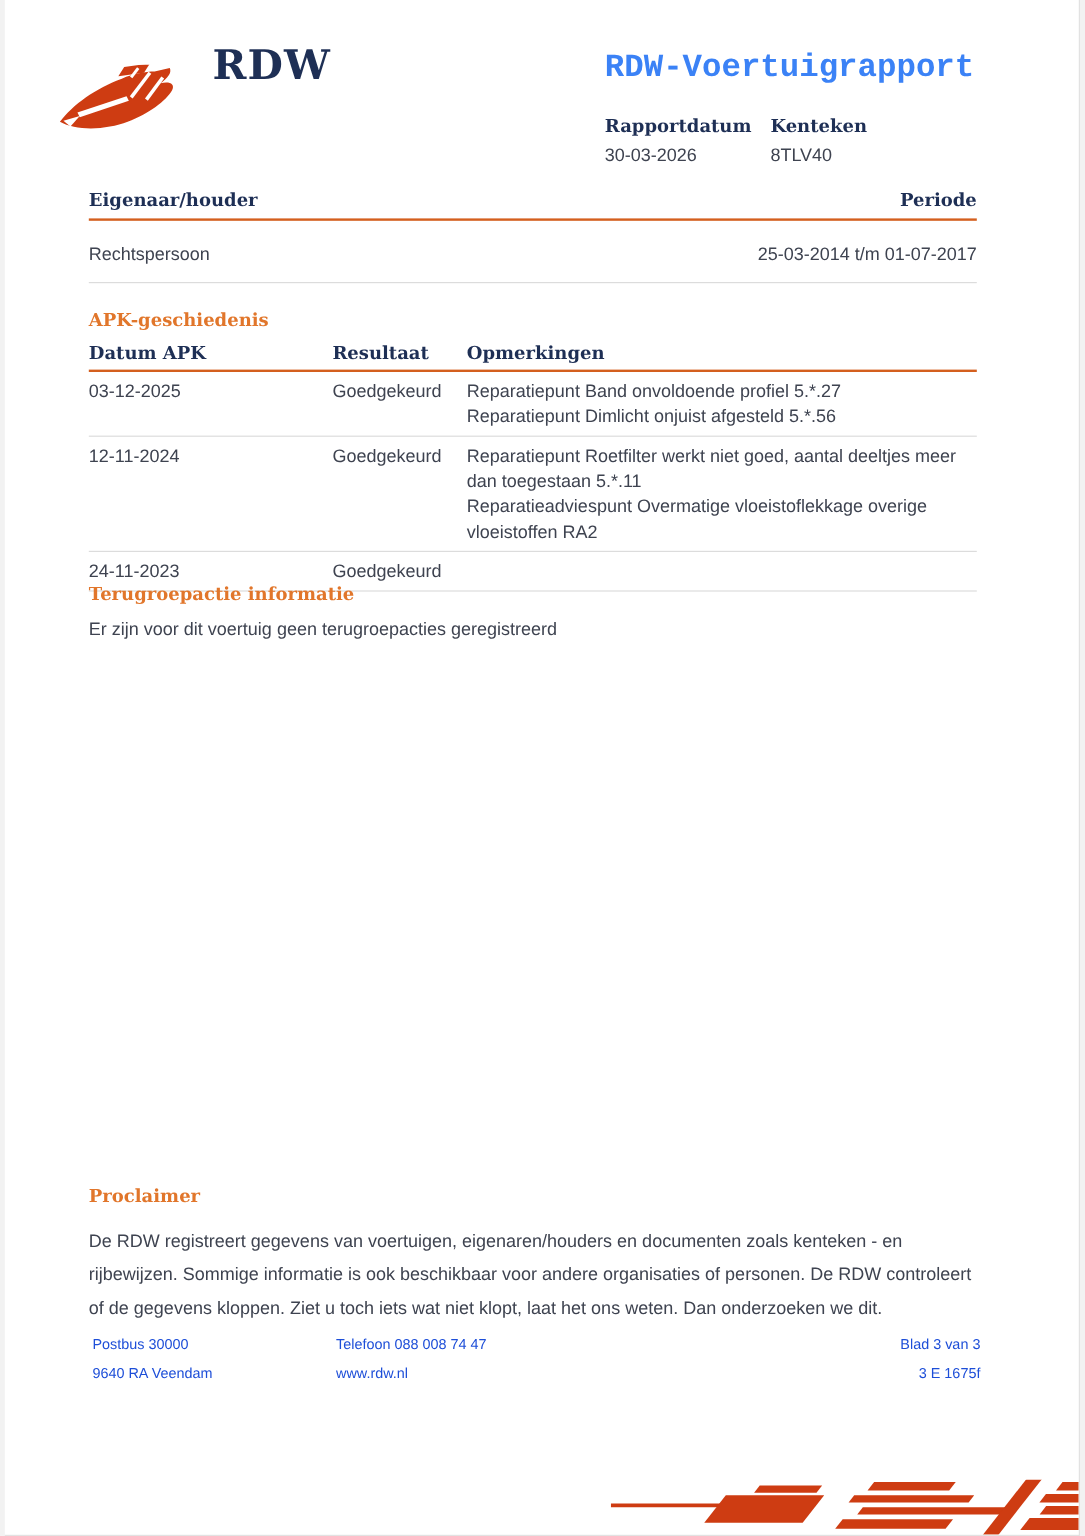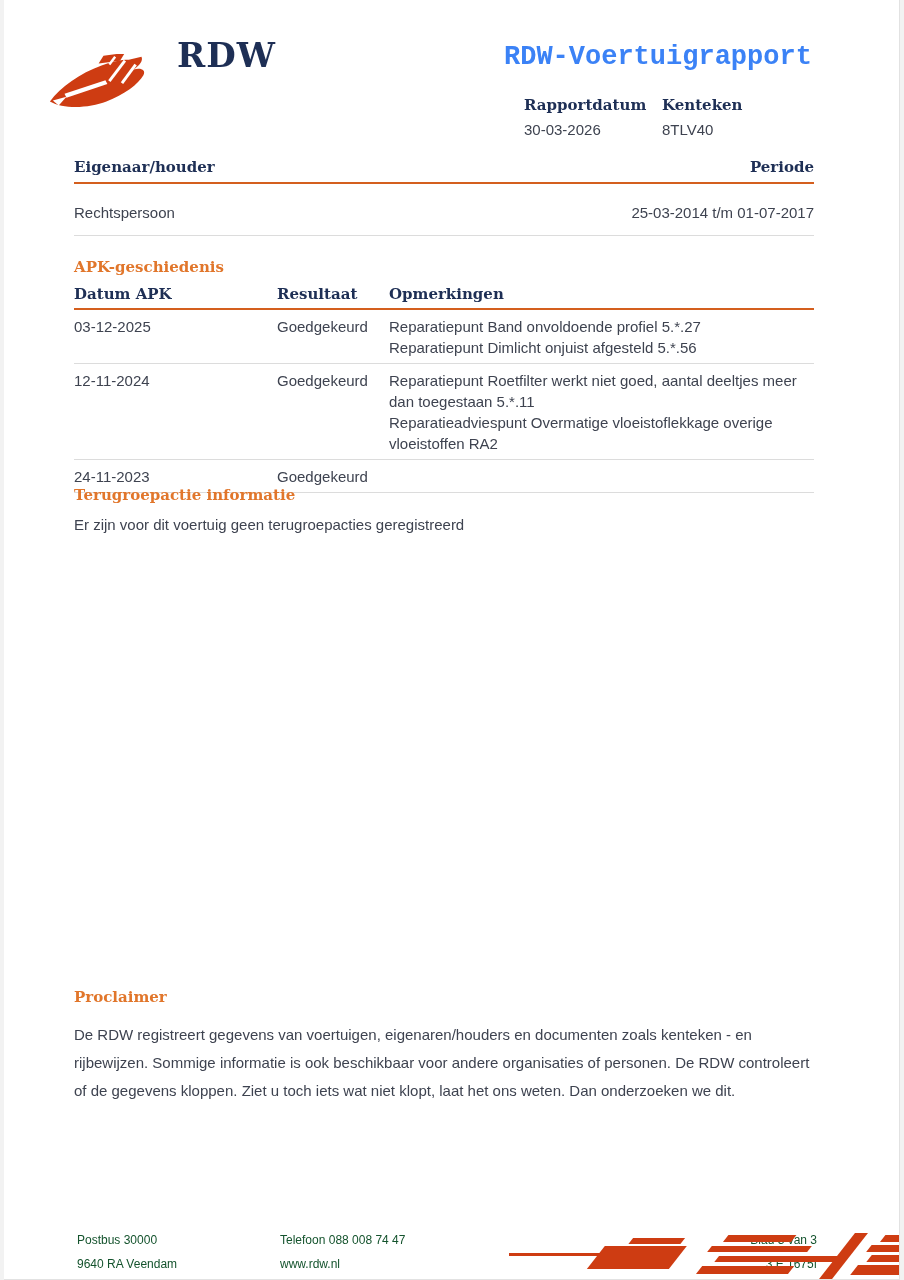--- a/index.html
+++ b/index.html
@@ -40,21 +40,21 @@
     position: absolute;
     left: 500px; top: 42px;
     font-family: Liberation Mono, monospace;
     font-weight: bold;
     font-size: 27px;
     color: #3b82f6;
   }
 
   .report-fields {
     position: absolute;
-    left: 520px; top: 96px;
+    left: 500px; top: 96px;
     display: grid;
     grid-template-columns: 138px auto;
   }
   .field-label {
     font-family: "DejaVu Serif", "Liberation Serif", serif;
     font-weight: bold;
     font-size: 15px;
     color: #1e2f55;
     margin-bottom: 7px;
   }
@@ -107,26 +107,26 @@
   .proclaimer-text {
     margin-top: 15px;
     font-size: 15px;
     line-height: 28px;
     width: 740px;
   }
 
   
   .footer {
     position: absolute;
-    left: 73px; top: 1228px; width: 740px;
+    left: 73px; top: 1108px; width: 740px;
     display: grid;
     grid-template-columns: 203px 1fr auto;
     font-size: 12px;
     line-height: 24px;
-    color: #14532d;
+    color: #1d4ed8;
   }
   .footer-col-right { text-align: right; }
 
   
   .speed-graphic {
     position: absolute;
     right: 0; bottom: 0;
     width: 390px; height: 46px;
     overflow: hidden;
   }

